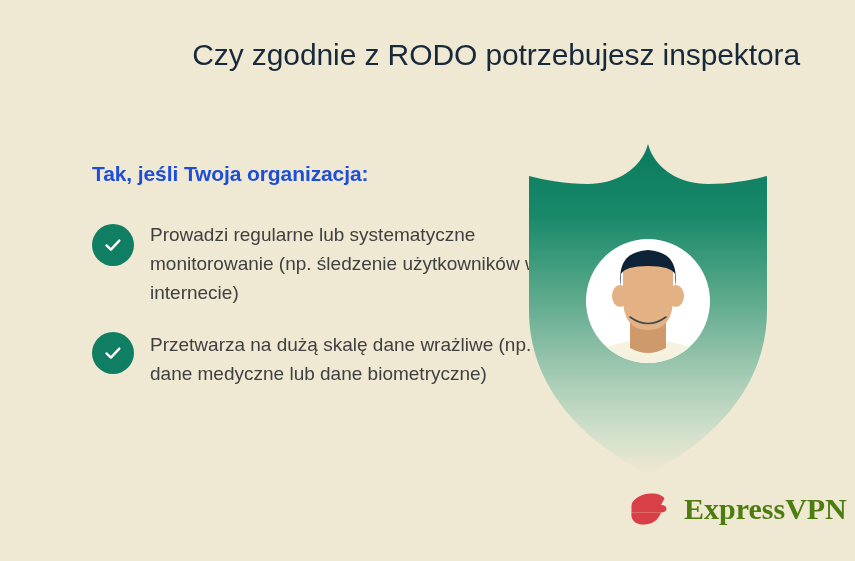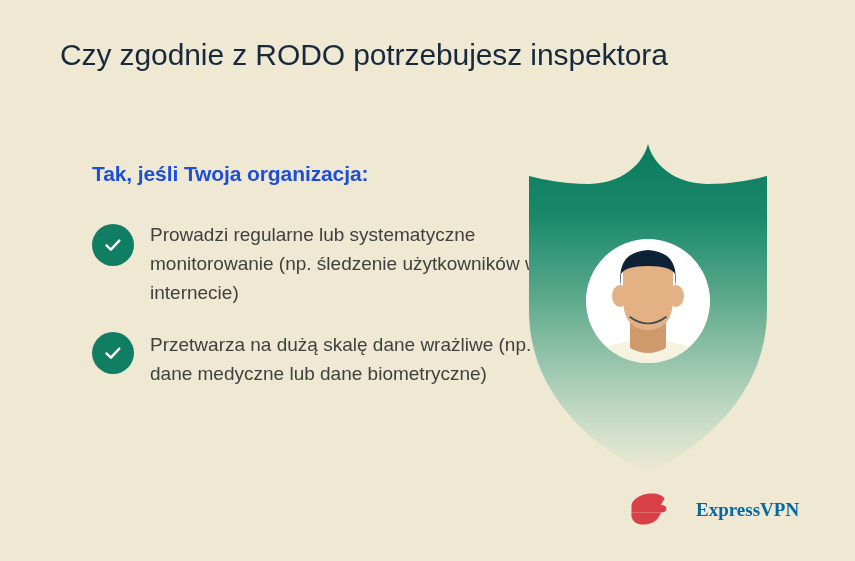--- a/index.html
+++ b/index.html
@@ -22,21 +22,21 @@
     box-sizing: border-box;
     overflow: hidden;
   }
 
   
   .title {
     position: absolute;
     left: 60px;
     top: 34px;
     width: 740px;
-    text-align: left;
+    text-align: right;
     font-size: 30px;
     line-height: 1.42;
     font-weight: 400;
     color: #18293c;
     letter-spacing: -0.1px;
   }
 
   
   .subtitle {
     position: absolute;
@@ -98,25 +98,25 @@
   
   .logo {
     position: absolute;
     left: 630px;
     top: 492px;
     display: flex;
     align-items: center;
   }
   .logo-mark { display: block; }
   .logo-text {
-    margin-left: 24px;
+    margin-left: 12px;
     font-family: "Liberation Serif", serif;
-    font-size: 19px;
+    font-size: 30px;
     font-weight: 700;
-    color: #0369a1;
+    color: #4d7c0f;
     letter-spacing: 0px;
     line-height: 1;
   }
 </style>
 </head>
 <body>
 
 <div id="infographic">
 
   <div class="title">

